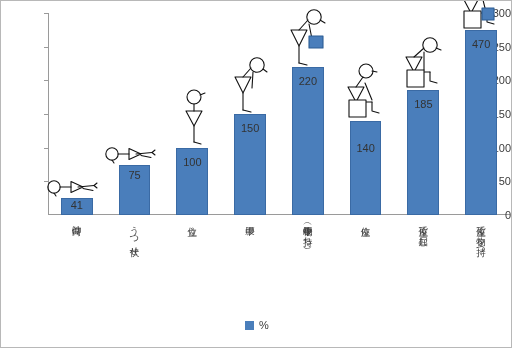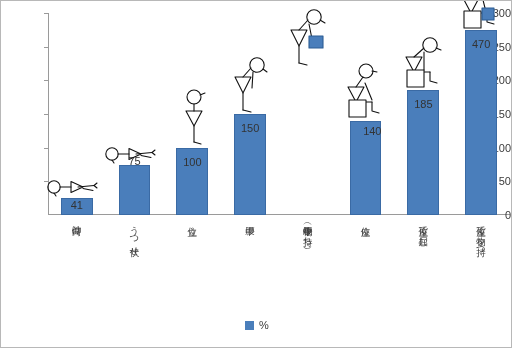--- a/index.html
+++ b/index.html
@@ -174,21 +174,21 @@
             <path d="M15 15 L26 15"></path>
             <path d="M26 9.5 L26 20.5 L38 15 Z"></path>
             <path d="M33 15 L49 13.5"></path>
             <path d="M38 16.5 L48 18.5"></path>
             <path d="M49 13.5 L52 11 M49 13.5 L52 16"></path>
             <path d="M9 21 L11 24"></path>
           </g>
         </svg></div>
       <div class="bar-group" style="left: 70.7438px; width: 31.7625px;">
         <div class="bar" style="height: 50.5px;"></div>
-        <div class="bar-value" style="bottom: 48px;">75</div>
+        <div class="bar-value" style="bottom: 34px;">75</div>
       </div>
       <div class="figure" style="left: 54.625px; top: 125.5px; width: 56px; height: 30px;"><svg class="figure-svg" width="56" height="30" viewBox="0 0 56 30">
           <g fill="none" stroke="#111" stroke-width="1.1" stroke-linecap="round" stroke-linejoin="round">
             <circle cx="9" cy="15" r="6.2"></circle>
             <path d="M15 15 L26 15"></path>
             <path d="M26 9.5 L26 20.5 L38 15 Z"></path>
             <path d="M33 15 L49 13.5"></path>
             <path d="M38 16.5 L48 18.5"></path>
             <path d="M49 13.5 L52 11 M49 13.5 L52 16"></path>
             <path d="M9 21 L11 24"></path>
@@ -216,35 +216,39 @@
           <g fill="none" stroke="#111" stroke-width="1.1" stroke-linecap="round" stroke-linejoin="round">
             <circle cx="31" cy="15" r="7.2"></circle>
             <path d="M37 19 L41 22"></path>
             <path d="M25 18 L17 27"></path>
             <path d="M9 27 L25 27 L17 43 Z"></path>
             <path d="M27 22 L26 38"></path>
             <path d="M17 43 L17 60"></path>
             <path d="M17 60 L25 62"></path>
           </g>
         </svg></div>
+      <div class="bar-group" style="left: 243.994px; width: 31.7625px;">
+        <div class="bar" style="height: 148.133px;"></div>
+        <div class="bar-value" style="bottom: 128.133px;">220</div>
+      </div>
       <div class="figure" style="left: 233.875px; top: -10.1333px; width: 48px; height: 66px;"><svg class="figure-svg" width="48" height="66" viewBox="0 0 48 66">
           <g fill="none" stroke="#111" stroke-width="1.1" stroke-linecap="round" stroke-linejoin="round">
             <circle cx="32" cy="14" r="7.2"></circle>
             <path d="M38 17 L43 20"></path>
             <path d="M26 17 L17 27"></path>
             <path d="M9 27 L25 27 L17 43 Z"></path>
             <path d="M27 21 L30 36"></path>
             <path d="M17 43 L17 60"></path>
             <path d="M17 60 L25 62"></path>
             <rect x="27" y="33" width="14" height="12" fill="#4a7ebb" stroke="#2d5d94"></rect>
           </g>
         </svg></div>
       <div class="bar-group" style="left: 301.744px; width: 31.7625px;">
         <div class="bar" style="height: 94.2667px;"></div>
-        <div class="bar-value" style="bottom: 78px; text-align: right;">140</div>
+        <div class="bar-value" style="bottom: 61px;">140</div>
       </div>
       <div class="figure" style="left: 291.625px; top: 45.7333px; width: 48px; height: 64px;"><svg class="figure-svg" width="48" height="64" viewBox="0 0 48 64">
           <g fill="none" stroke="#111" stroke-width="1.1" stroke-linecap="round" stroke-linejoin="round">
             <circle cx="26" cy="12" r="7"></circle>
             <path d="M32 12 L37 13"></path>
             <path d="M23 18 L16 28"></path>
             <path d="M8 28 L24 28 L16 43 Z"></path>
             <path d="M25 24 L32 41"></path>
             <path d="M16 43 L32 43"></path>
             <path d="M32 43 L32 52 L39 54"></path>

